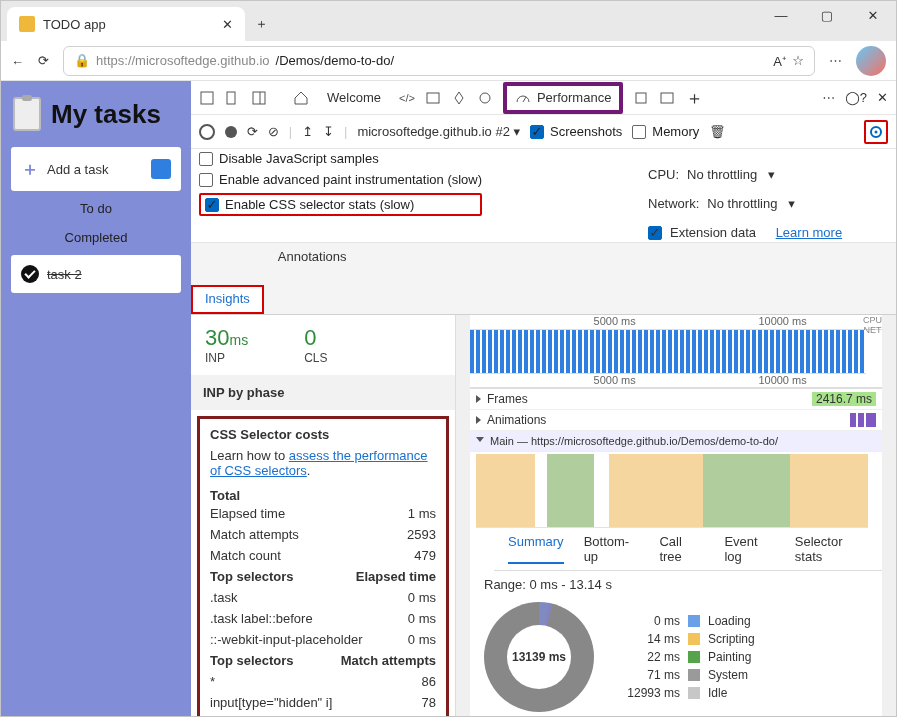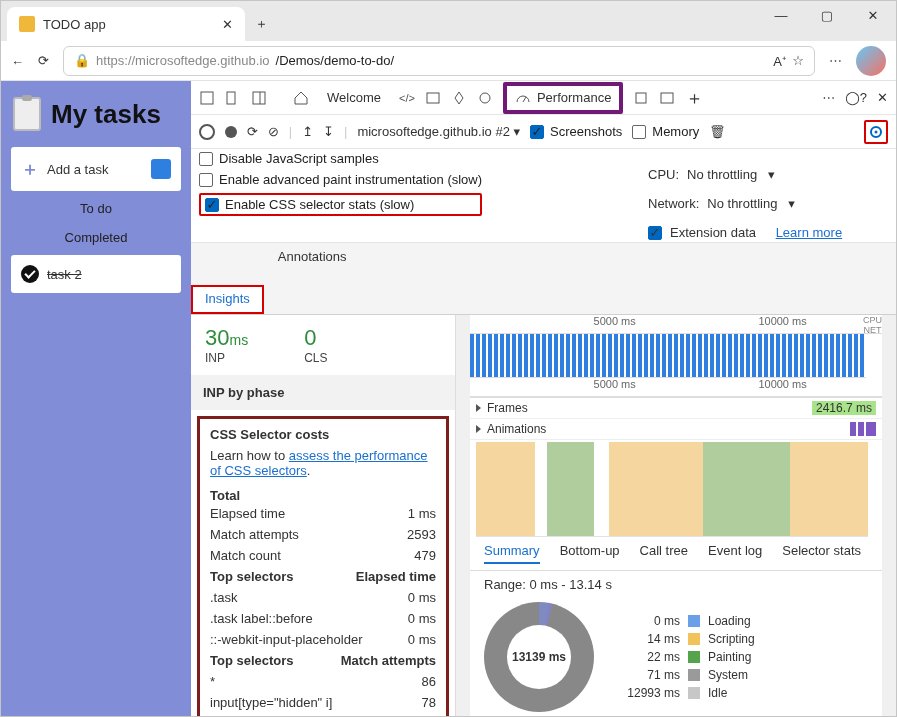--- a/index.html
+++ b/index.html
@@ -61,21 +61,21 @@
   .th{font-weight:700;}
   .rightpane{flex:1;display:flex;flex-direction:column;min-width:0;}
   .ruler{height:22px;position:relative;border-bottom:1px solid #ddd;font-size:11px;color:#666;}
   .overview{height:44px;background:repeating-linear-gradient(90deg,#2f7fe0 0 4px,#fff 4px 6px);border-bottom:1px solid #ddd;margin:0 16px 0 0;}
   .ovlabels{position:absolute;right:0;top:0;font-size:9px;text-align:center;color:#888;}
   .tracks{border-top:1px solid #ddd;}
   .trackrow{display:flex;align-items:center;height:21px;font-size:12px;border-bottom:1px solid #eee;padding:0 6px;gap:6px;}
   .tri{width:0;height:0;border-top:4px solid transparent;border-bottom:4px solid transparent;border-left:5px solid #555;}
   .tri.d{border-left:none;border-top:5px solid #555;border-right:4px solid transparent;border-left:4px solid transparent;}
   .flame{height:112px;background:linear-gradient(90deg,#f4d08f 0 15%,#fff 15% 18%,#a2c58d 18% 30%,#fff 30% 34%,#f4d08f 34% 58%,#a2c58d 58% 80%,#f4d08f 80% 100%);border-bottom:1px solid #ddd;margin:2px 14px 0 6px;opacity:.85;}
-  .sumtabs{display:flex;gap:20px;padding:6px 14px;border-bottom:1px solid #ddd;font-size:13px;}
+  .sumtabs{display:flex;gap:20px;padding:6px 14px;border-bottom:1px solid #ddd;font-size:13px;margin-left:24px;}
   .sumtabs .on{color:#1a6fcf;border-bottom:2px solid #1a6fcf;padding-bottom:4px;}
   .range{padding:6px 14px;font-size:13px;}
   .sumbody{display:flex;gap:26px;align-items:center;padding:4px 14px;}
   .donut{width:110px;height:110px;border-radius:50%;background:conic-gradient(#7e8ac0 0 3%,#8482c2 3% 4%,#888 4% 100%);display:flex;align-items:center;justify-content:center;}
   .donut-in{width:64px;height:64px;background:#fff;border-radius:50%;display:flex;align-items:center;justify-content:center;font-size:12px;font-weight:700;}
   .legend .lr{display:flex;align-items:center;gap:8px;font-size:12px;padding:2px 0;}
   .sw{width:12px;height:12px;}
   .scroll{width:14px;background:#f0f0f0;}
 </style>
 </head>
@@ -330,20 +330,24 @@
               </div>
             <div class="trackrow">
                 <span class="tri"></span>
                 <span>Animations</span>
                 <span style="margin-left:auto;display:flex;gap:2px;">
                   <span style="width:6px;height:14px;background:#7e57c2;"></span>
                   <span style="width:6px;height:14px;background:#7e57c2;"></span>
                   <span style="width:10px;height:14px;background:#7e57c2;"></span>
                 </span>
               </div>
+            <div class="trackrow" style="background:#eef;">
+                <span class="tri d"></span>
+                <span style="font-size:11px;">Main — https://microsoftedge.github.io/Demos/demo-to-do/</span>
+              </div>
           </div>
           <div class="flame"></div>
 
           <div class="sumtabs">
             <span class="on">Summary</span>
             <span>Bottom-up</span>
             <span>Call tree</span>
             <span>Event log</span>
             <span>Selector stats</span>
           </div>

